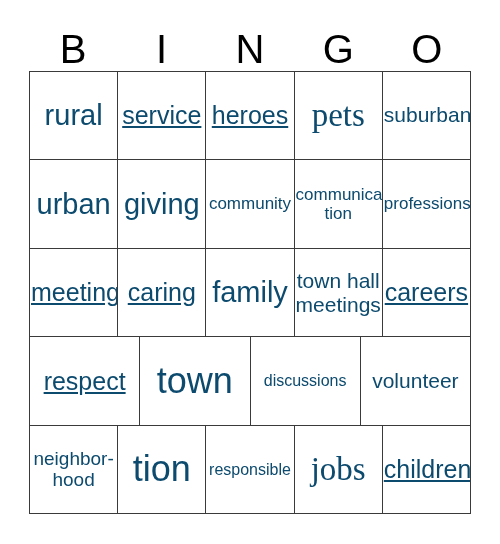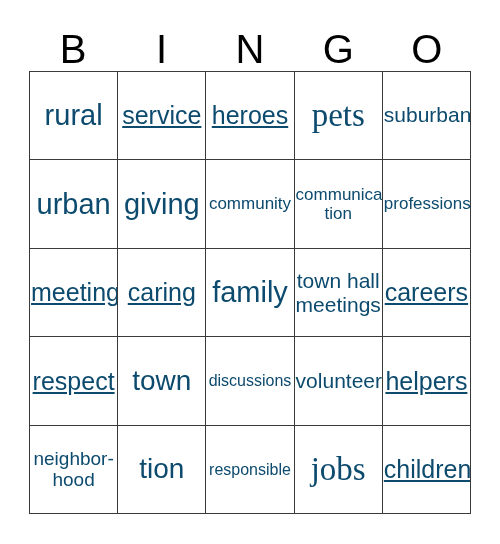--- a/index.html
+++ b/index.html
@@ -76,21 +76,21 @@
   .cell-text {
     display: block;
     width: 100%;
     text-align: center;
     line-height: 1.07;
     white-space: pre-line;
     color: #0c4a6e;
     word-break: normal;
   }
   
-  .fs-xxl { font-size: 28px; }
+  .fs-xxl { font-size: 36px; }
   .fs-xl  { font-size: 33px; font-family: Liberation Serif, serif; }
   .fs-l   { font-size: 29px; }
   .fs-m   { font-size: 25px; text-decoration: underline; }
   .fs-s   { font-size: 21px; }
   .fs-xs  { font-size: 19px; }
   .fs-xxs { font-size: 17px; }
   .fs-tiny{ font-size: 16px; }
   .two-line { line-height: 1.12; }
 </style>
 </head>
@@ -170,23 +170,20 @@
         </div>
       <div class="cell">
           <span class="cell-text fs-xxl">town</span>
         </div>
       <div class="cell">
           <span class="cell-text fs-tiny">discussions</span>
         </div>
       <div class="cell">
           <span class="cell-text fs-s">volunteer</span>
         </div>
-      <div class="cell">
-          <span class="cell-text fs-m">helpers</span>
-        </div>
     </div>
 
     <div class="grid-row">
       <div class="cell">
           <span class="cell-text two-line fs-xs">neighbor-
 hood</span>
         </div>
       <div class="cell">
           <span class="cell-text fs-xxl">tion</span>
         </div>

